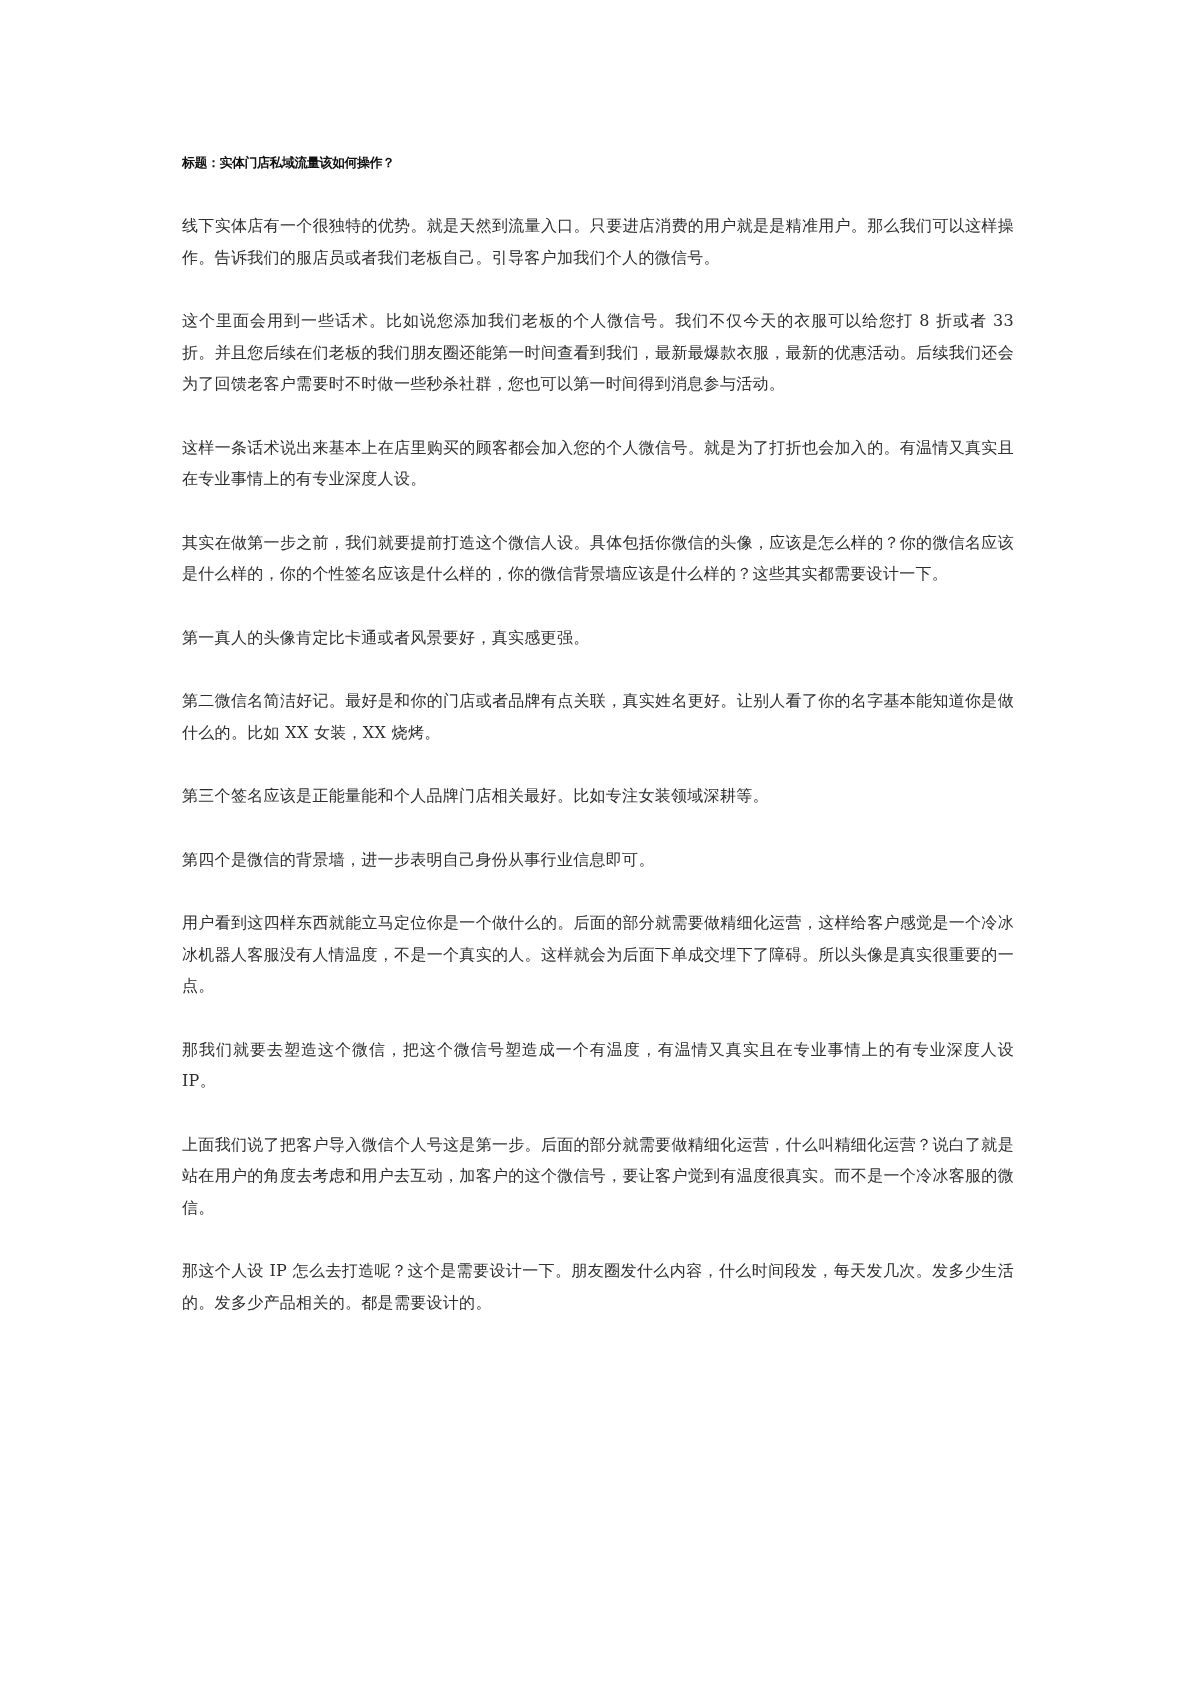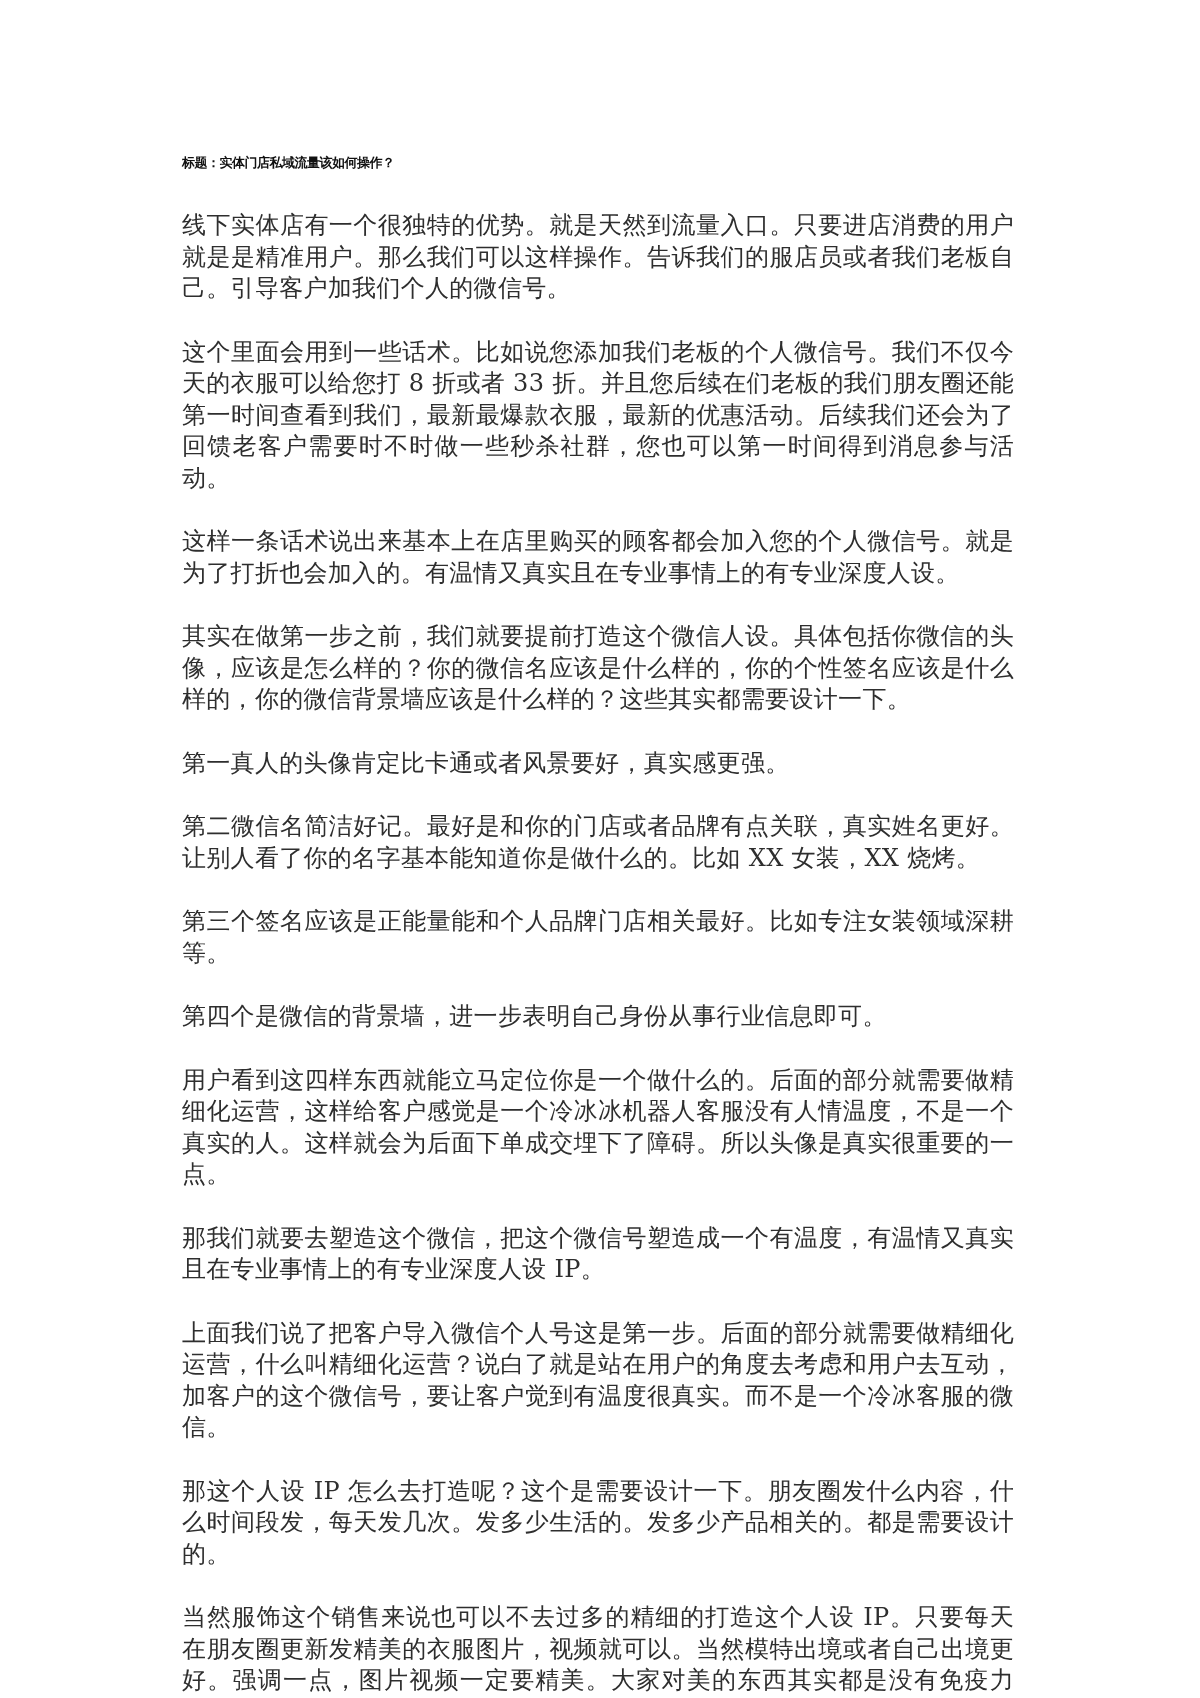--- a/index.html
+++ b/index.html
@@ -24,21 +24,21 @@
     .doc-title {
       font-family: "DejaVu Sans", "Liberation Sans", sans-serif;
       font-weight: bold;
       font-size: 13px;
       line-height: 30px;
       color: #111111;
       margin: 0 0 32px 0;
       letter-spacing: -0.5px;
     }
     .para {
-      font-size: 24px;
+      font-size: 16px;
       line-height: 31.5px;
       margin: 0 8px 32px 0;
       text-align: justify;
       letter-spacing: 0.3px;
     }
   </style>
 </head>
 <body>
 
 <div class="page">
@@ -48,14 +48,13 @@
   <p class="para">这样一条话术说出来基本上在店里购买的顾客都会加入您的个人微信号。就是为了打折也会加入的。有温情又真实且在专业事情上的有专业深度人设。</p>
   <p class="para">其实在做第一步之前，我们就要提前打造这个微信人设。具体包括你微信的头像，应该是怎么样的？你的微信名应该是什么样的，你的个性签名应该是什么样的，你的微信背景墙应该是什么样的？这些其实都需要设计一下。</p>
   <p class="para">第一真人的头像肯定比卡通或者风景要好，真实感更强。</p>
   <p class="para">第二微信名简洁好记。最好是和你的门店或者品牌有点关联，真实姓名更好。让别人看了你的名字基本能知道你是做什么的。比如 XX 女装，XX 烧烤。</p>
   <p class="para">第三个签名应该是正能量能和个人品牌门店相关最好。比如专注女装领域深耕等。</p>
   <p class="para">第四个是微信的背景墙，进一步表明自己身份从事行业信息即可。</p>
   <p class="para">用户看到这四样东西就能立马定位你是一个做什么的。后面的部分就需要做精细化运营，这样给客户感觉是一个冷冰冰机器人客服没有人情温度，不是一个真实的人。这样就会为后面下单成交埋下了障碍。所以头像是真实很重要的一点。</p>
   <p class="para">那我们就要去塑造这个微信，把这个微信号塑造成一个有温度，有温情又真实且在专业事情上的有专业深度人设 IP。</p>
   <p class="para">上面我们说了把客户导入微信个人号这是第一步。后面的部分就需要做精细化运营，什么叫精细化运营？说白了就是站在用户的角度去考虑和用户去互动，加客户的这个微信号，要让客户觉到有温度很真实。而不是一个冷冰客服的微信。</p>
   <p class="para">那这个人设 IP 怎么去打造呢？这个是需要设计一下。朋友圈发什么内容，什么时间段发，每天发几次。发多少生活的。发多少产品相关的。都是需要设计的。</p>
-  <p class="para">当然服饰这个销售来说也可以不去过多的精细的打造这个人设 IP。只要每天在朋友圈更新发精美的衣服图片，视频就可以。当然模特出境或者自己出境更好。强调一点，图片视频一定要精美。大家对美的东西其实都是没有免疫力的。控制发圈的频度，不要刷屏。3-5 条一天</p>
 </div>
 
 </body></html>

